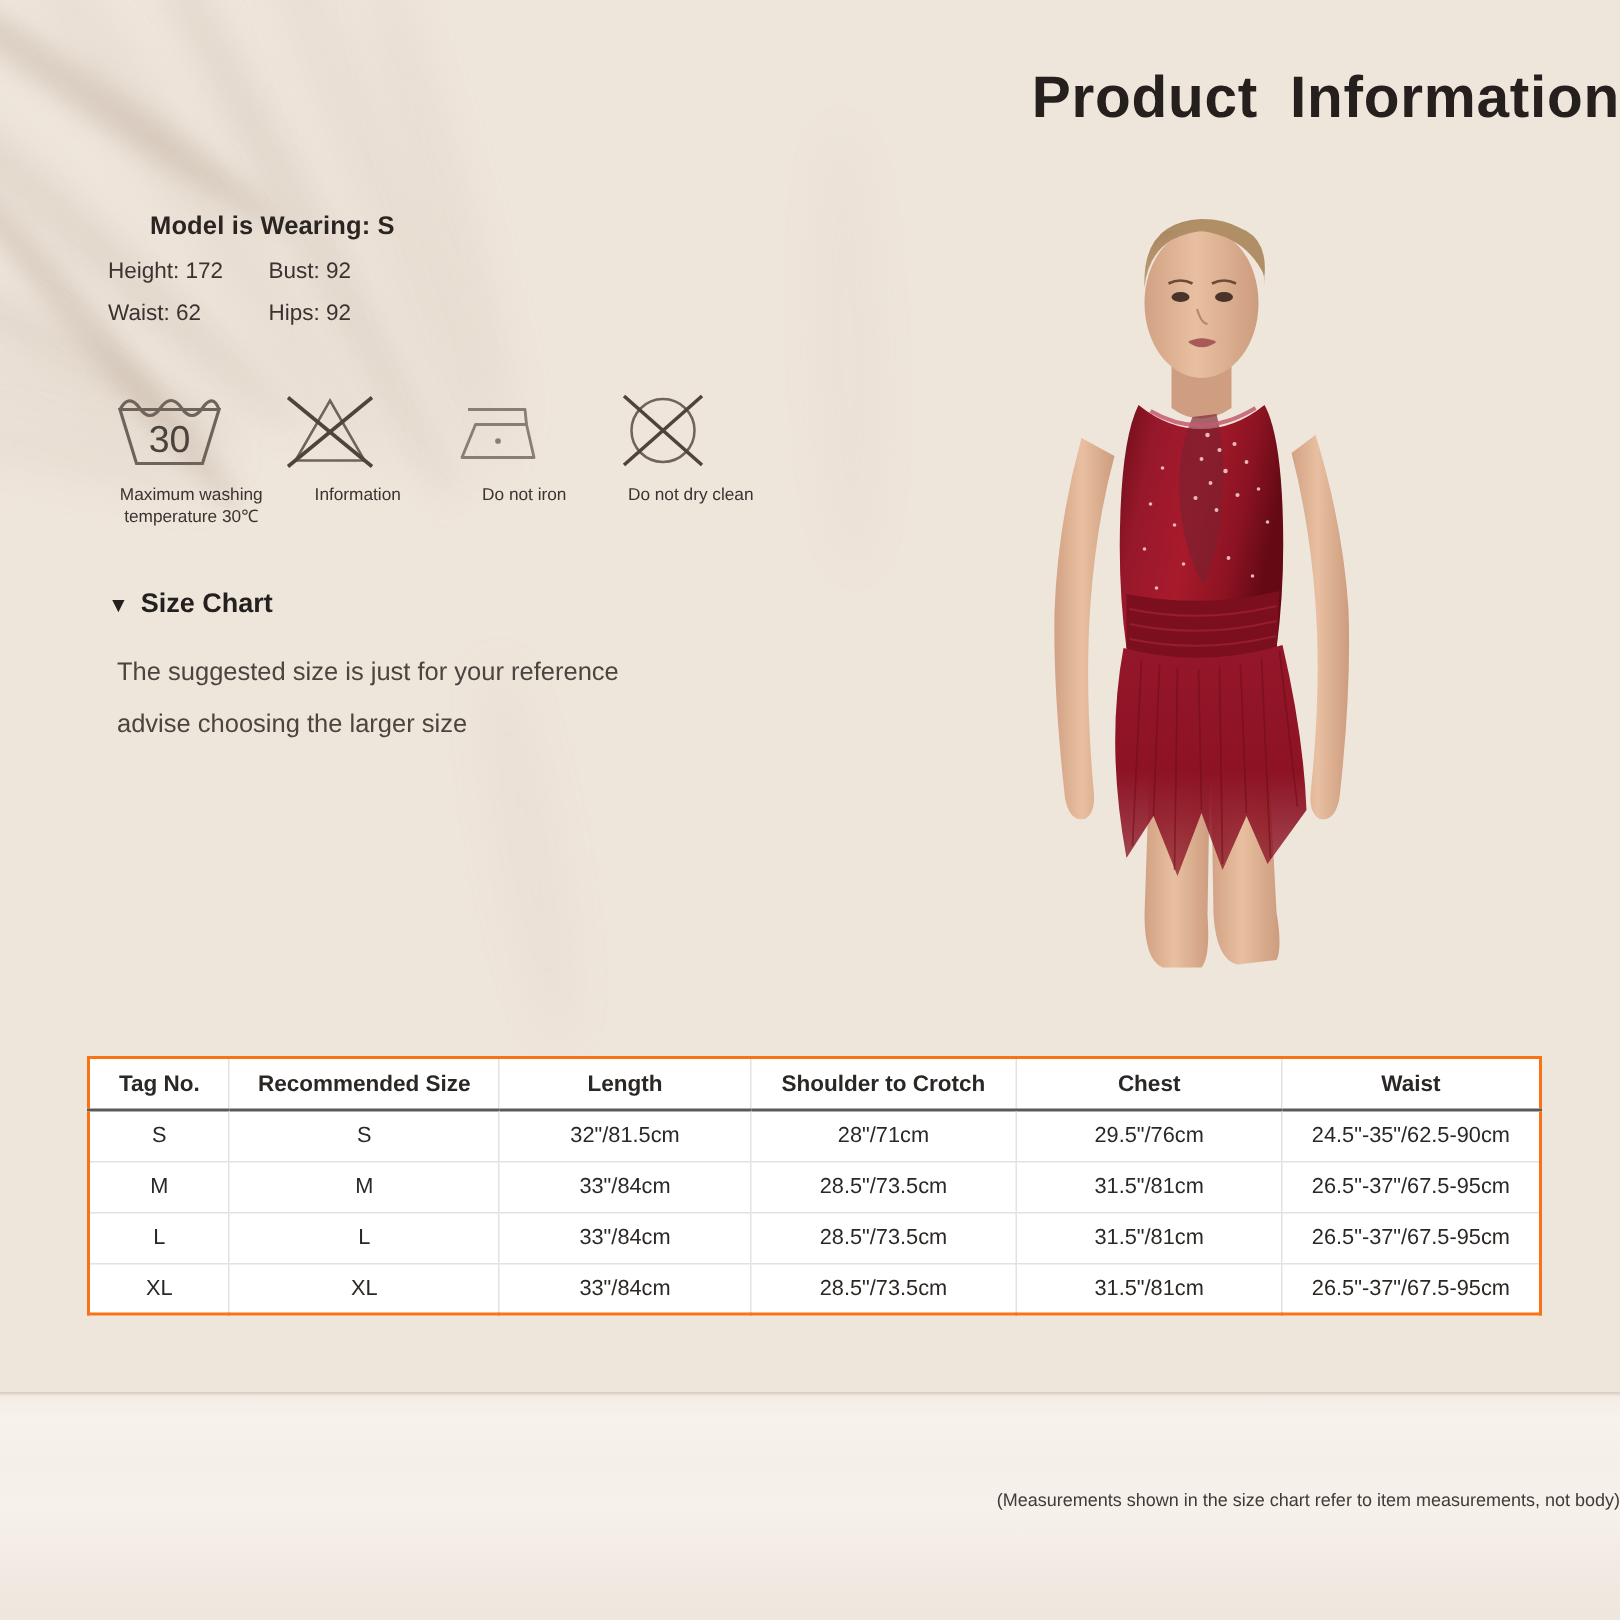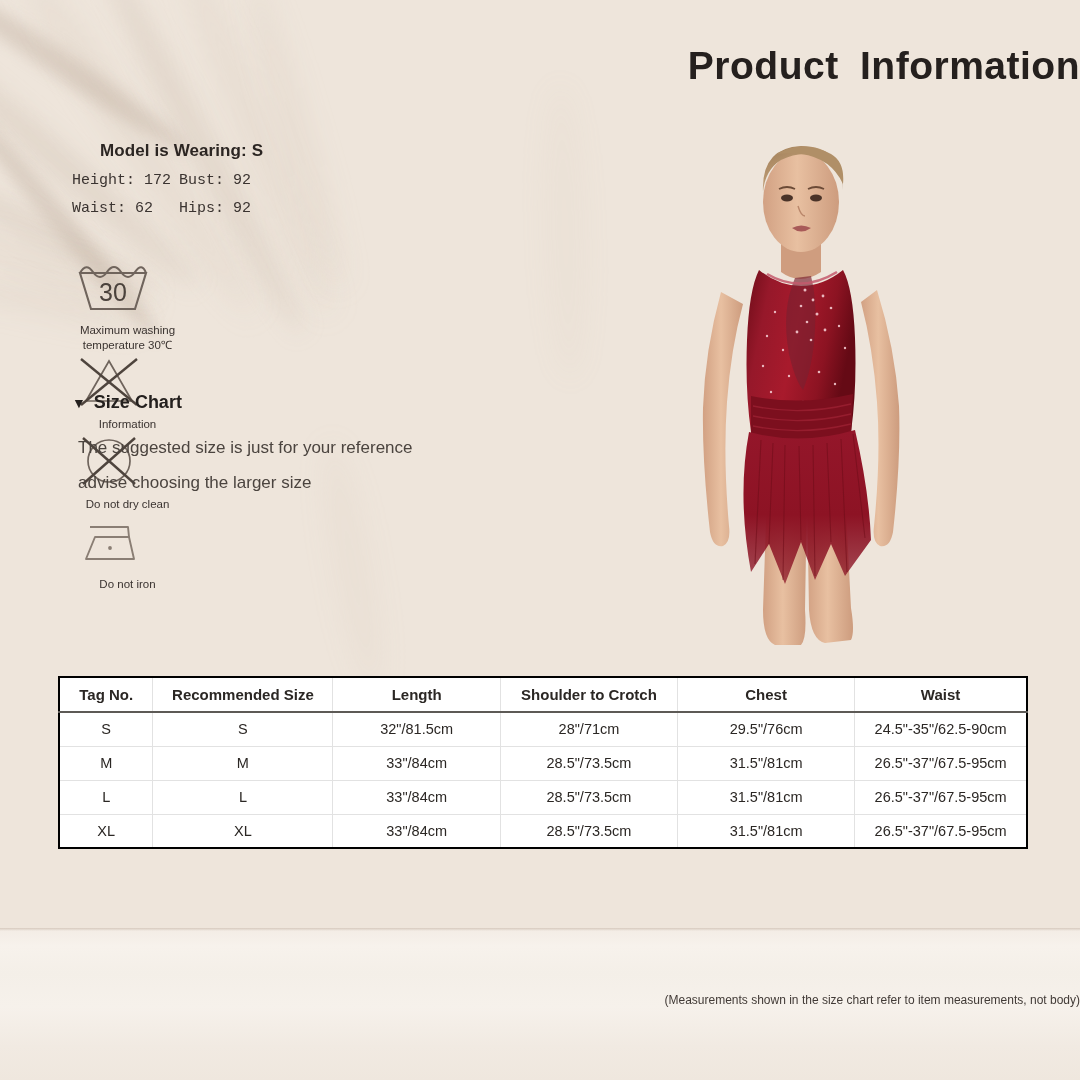--- a/index.html
+++ b/index.html
@@ -77,32 +77,30 @@
     font-weight: bold;
     color: #2b2522;
     letter-spacing: 0.1px;
     margin-left: 28px;
   }
   .measure-row {
     display: flex;
     margin-top: 11px;
     font-size: 15px;
     color: #3a3330;
-    font-family: Liberation Mono, monospace;
   }
   .measure-row .m1 { width: 107px; }
 
   
   #care-symbols {
     position: absolute;
     left: 72px;
     top: 258px;
     display: flex;
     align-items: flex-start;
-    flex-direction: column;
   }
   .care-item { width: 111px; }
   .care-glyph { height: 58px; display: flex; align-items: center; }
   .care-label {
     margin-top: 7px;
     font-size: 11.5px;
     line-height: 1.28;
     color: #3a3330;
     text-align: center;
   }
@@ -143,21 +141,22 @@
     position: absolute;
     left: 58px;
     top: 676px;
     width: 970px;
   }
   table {
     width: 100%;
     border-collapse: collapse;
     background: #ffffff;
     table-layout: fixed;
-    border: 2px solid #000000;
+    border: 2px solid #f97316;
+    margin-top: 28px;
   }
   th, td {
     border: 1px solid #e2e2e2;
     text-align: center;
     color: #2b2724;
     height: 34px;
     font-size: 14.5px;
     padding: 0 2px;
     white-space: nowrap;
   }
@@ -238,37 +237,37 @@
         <line x1="9" y1="6" x2="65" y2="52" stroke="#4e443d" stroke-width="2.4"></line>
         <line x1="65" y1="6" x2="9" y2="52" stroke="#4e443d" stroke-width="2.4"></line>
       </svg>
     </div>
     <div class="care-label">Information</div>
   </div>
 
   <div class="care-item">
     <div class="care-glyph">
       <svg width="74" height="56" viewBox="0 0 74 56">
+        <path d="M14 46 L23 24 L57 24 L62 46 Z" fill="none" stroke="#8a7e74" stroke-width="1.9" stroke-linejoin="round"></path>
+        <path d="M18 14 L56 14 L57 24" fill="none" stroke="#8a7e74" stroke-width="1.9" stroke-linejoin="round"></path>
+        <circle cx="38" cy="35" r="1.9" fill="#8a7e74"></circle>
+      </svg>
+    </div>
+    <div class="care-label">Do not iron</div>
+  </div>
+
+  <div class="care-item">
+    <div class="care-glyph">
+      <svg width="74" height="56" viewBox="0 0 74 56">
         <circle cx="37" cy="28" r="21" fill="none" stroke="#6f645c" stroke-width="1.7"></circle>
         <line x1="11" y1="5" x2="63" y2="51" stroke="#4e443d" stroke-width="2.4"></line>
         <line x1="63" y1="5" x2="11" y2="51" stroke="#4e443d" stroke-width="2.4"></line>
       </svg>
     </div>
     <div class="care-label">Do not dry clean</div>
-  </div>
-
-  <div class="care-item">
-    <div class="care-glyph">
-      <svg width="74" height="56" viewBox="0 0 74 56">
-        <path d="M14 46 L23 24 L57 24 L62 46 Z" fill="none" stroke="#8a7e74" stroke-width="1.9" stroke-linejoin="round"></path>
-        <path d="M18 14 L56 14 L57 24" fill="none" stroke="#8a7e74" stroke-width="1.9" stroke-linejoin="round"></path>
-        <circle cx="38" cy="35" r="1.9" fill="#8a7e74"></circle>
-      </svg>
-    </div>
-    <div class="care-label">Do not iron</div>
   </div>
 
 </div>
 
 <div id="size-chart-head">
   <span class="caret">▼</span>
   <span>Size Chart</span>
 </div>
 <div id="size-notes">
   <div>The suggested size is just for your reference</div>

